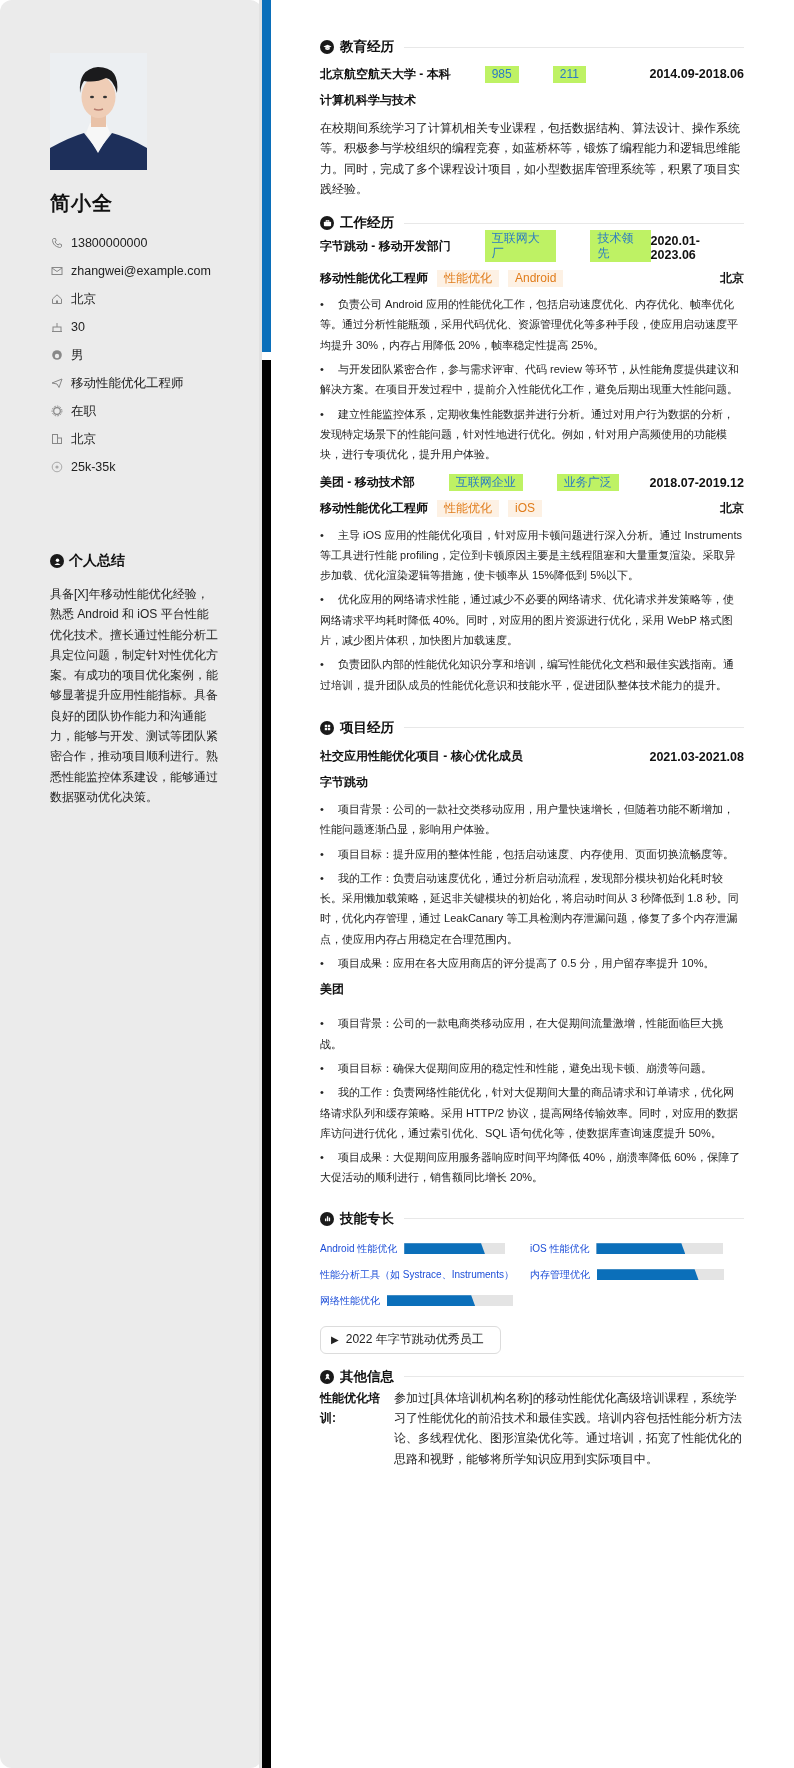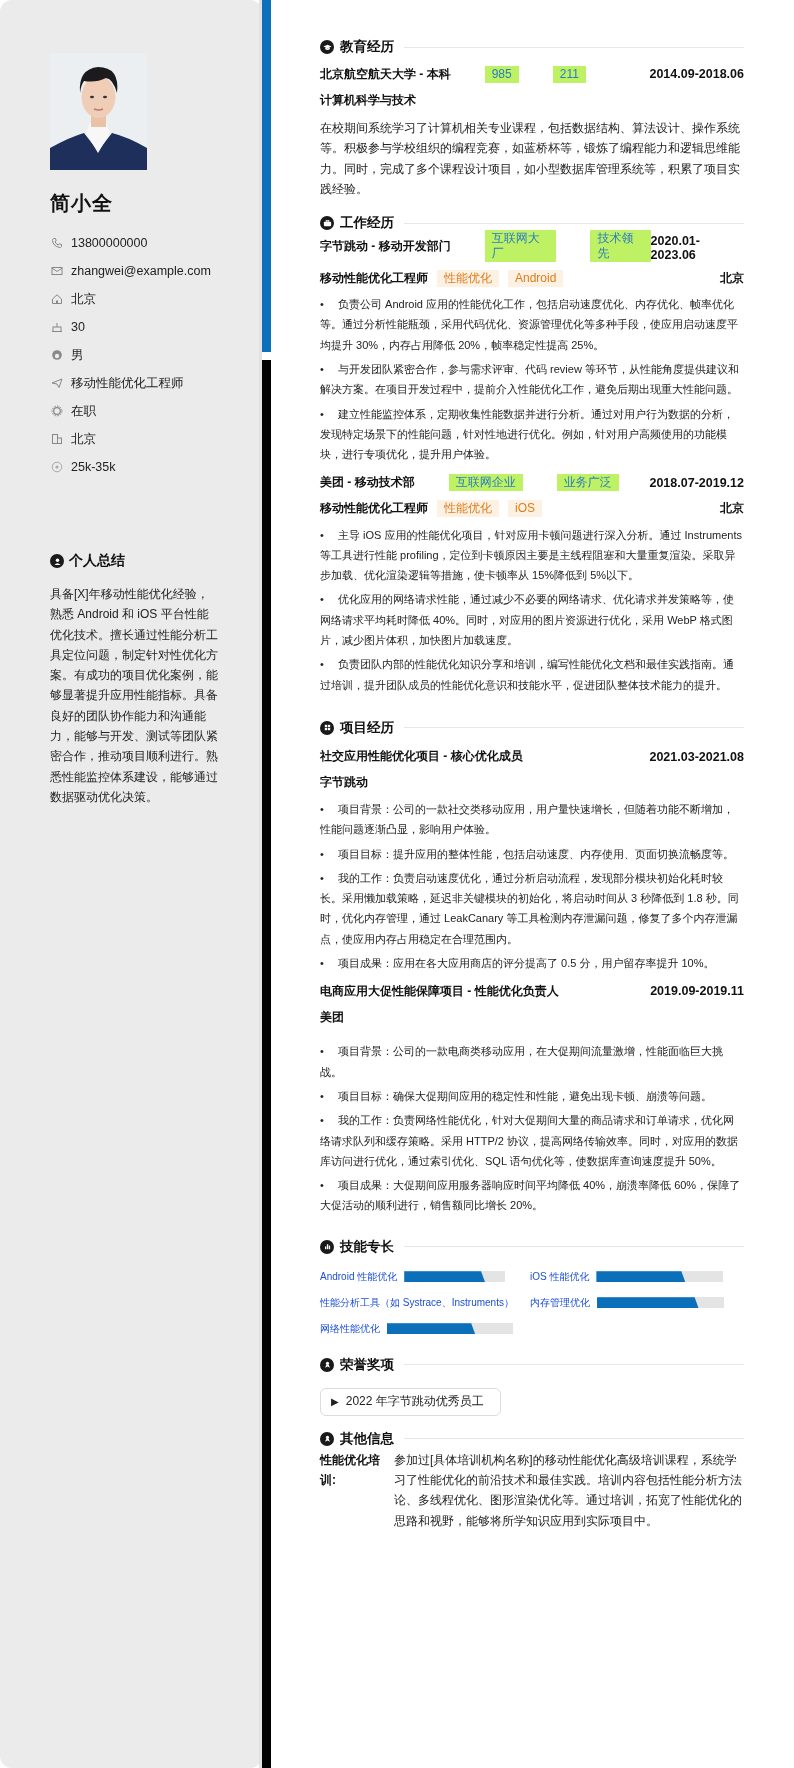--- a/index.html
+++ b/index.html
@@ -292,24 +292,20 @@
       </div>
       <ul class="bullets" style="margin-top:6px;">
         <li><span class="dot">•</span><span>项目背景：公司的一款社交类移动应用，用户量快速增长，但随着功能不断增加，性能问题逐渐凸显，影响用户体验。</span></li>
         <li><span class="dot">•</span><span>项目目标：提升应用的整体性能，包括启动速度、内存使用、页面切换流畅度等。</span></li>
         <li><span class="dot">•</span><span>我的工作：负责启动速度优化，通过分析启动流程，发现部分模块初始化耗时较长。采用懒加载策略，延迟非关键模块的初始化，将启动时间从 3 秒降低到 1.8 秒。同时，优化内存管理，通过 LeakCanary 等工具检测内存泄漏问题，修复了多个内存泄漏点，使应用内存占用稳定在合理范围内。</span></li>
         <li><span class="dot">•</span><span>项目成果：应用在各大应用商店的评分提高了 0.5 分，用户留存率提升 10%。</span></li>
       </ul>
     </div>
 
     <div>
-      <div class="row" style="margin-top:8px;">
-        <span class="bold">电商应用大促性能保障项目 - 性能优化负责人</span>
-        <span class="date">2019.09-2019.11</span>
-      </div>
       <div class="row" style="margin-top:6px;">
         <span class="bold">美团</span>
       </div>
       <ul class="bullets" style="margin-top:14px;">
         <li><span class="dot">•</span><span>项目背景：公司的一款电商类移动应用，在大促期间流量激增，性能面临巨大挑战。</span></li>
         <li><span class="dot">•</span><span>项目目标：确保大促期间应用的稳定性和性能，避免出现卡顿、崩溃等问题。</span></li>
         <li><span class="dot">•</span><span>我的工作：负责网络性能优化，针对大促期间大量的商品请求和订单请求，优化网络请求队列和缓存策略。采用 HTTP/2 协议，提高网络传输效率。同时，对应用的数据库访问进行优化，通过索引优化、SQL 语句优化等，使数据库查询速度提升 50%。</span></li>
         <li><span class="dot">•</span><span>项目成果：大促期间应用服务器响应时间平均降低 40%，崩溃率降低 60%，保障了大促活动的顺利进行，销售额同比增长 20%。</span></li>
       </ul>
     </div>
@@ -352,30 +348,20 @@
       <div class="skill">
         <span class="skill-label">网络性能优化</span>
         <span class="skill-track" style="width:126px;">
             <span class="skill-fill" style="width:70%;"></span>
           </span>
       </div>
     </div>
   </div>
 
   <div class="section" style="margin-top:16px;">
-    <div class="sec-head">
-      <span class="sec-ic">
-          <svg viewBox="0 0 10 10">
-            <circle cx="5" cy="3.8" r="1.8" fill="#fff"></circle>
-            <path d="M2.2 8.5 L3.8 5.2 L6.2 5.2 L7.8 8.5 L5 7.2 Z" fill="#fff"></path>
-          </svg>
-        </span>
-      <span class="sec-title">荣誉奖项</span>
-      <span class="sec-line"></span>
-    </div>
     <div style="margin-top:12px;">
       <div class="award">
         <span class="tri">▶</span>
         <span>2022 年字节跳动优秀员工</span>
       </div>
     </div>
   </div>
 
   <div class="section" style="margin-top:12px;">
     <div class="sec-head">

